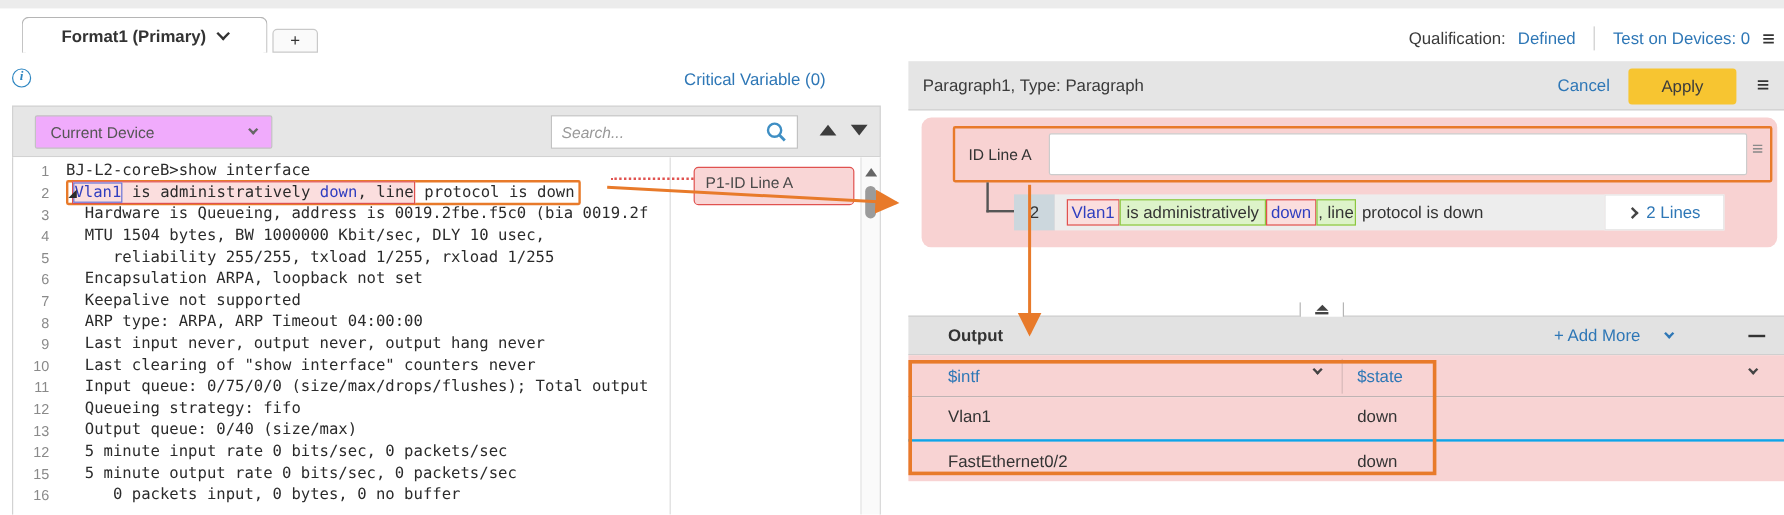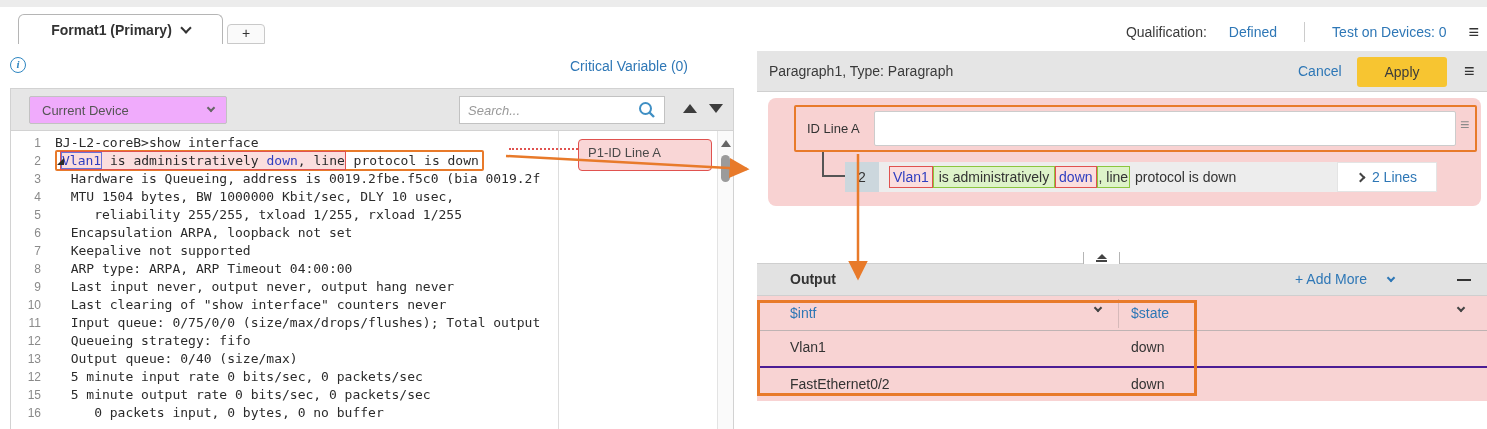--- a/index.html
+++ b/index.html
@@ -15,21 +15,21 @@
   .tab-plus { position:absolute; left:227px; top:24px; width:38px; height:20px; background:#fafafa;
     border:1px solid #c9c9c9; border-radius:4px 4px 0 0; text-align:center; line-height:17px;
     font-size:14px; color:#333; cursor:pointer; }
   .chev { display:inline-block; width:8px; height:8px; border-right:2px solid #333; border-bottom:2px solid #333;
     transform:rotate(45deg); margin-top:-4px; }
   .chev.sm { width:6px; height:6px; border-color:#666; }
   .chev.blue { width:6px; height:6px; border-color:#2e77b6; }
   .chev.dark6 { width:6px; height:6px; border-color:#444; }
 
   
-  .top-right { position:absolute; top:21px; right:8px; height:22px; display:flex; align-items:center; gap:22px; font-size:14px; }
+  .top-right { position:absolute; top:21px; right:8px; height:22px; display:flex; align-items:center; gap:10px; font-size:14px; }
   .tr-label { color:#3a3a3a; }
   .link { color:#2e77b6; cursor:pointer; text-decoration:none; }
   .vsep { width:1px; height:20px; background:#ccc; margin:0 5px; }
   .burger { font-size:18px; color:#333; line-height:18px; cursor:pointer; font-weight:bold; }
 
   
   .info-icon { position:absolute; left:10px; top:57px; width:16px; height:16px; border:1.5px solid #2e86c1;
     border-radius:50%; color:#2e86c1; font-size:11px; font-weight:bold; text-align:center; line-height:13px;
     font-family:"Liberation Serif", serif; font-style:italic; cursor:pointer; }
   .crit-var { position:absolute; left:570px; top:58px; width:177px; text-align:left; font-size:14px; color:#2e77b6; cursor:pointer; }
@@ -111,21 +111,21 @@
   .addmore .chev.blue { margin-top:-3px; }
   .minus-btn { position:absolute; left:700px; top:15px; width:14px; height:2px; background:#333; cursor:pointer; }
 
   .out-table { position:absolute; left:757px; top:296px; width:730px; }
   .ot-head { position:relative; height:35px; background:#f8d3d3; border-bottom:1px solid #bfb3b3; }
   .ot-col1 { position:absolute; left:33px; line-height:35px; font-size:14px; color:#2e77b6; }
   .ot-col2 { position:absolute; left:374px; line-height:35px; font-size:14px; color:#2e77b6; }
   .ot-chev1 { position:absolute; left:338px; top:13px; cursor:pointer; }
   .ot-chev2 { position:absolute; left:701px; top:13px; cursor:pointer; }
   .ot-coldiv { position:absolute; left:361px; top:3px; width:1px; height:29px; background:#d6b9b9; }
-  .ot-row { position:relative; height:35px; background:#f8d3d3; border-top:2px solid #4c1d95; }
+  .ot-row { position:relative; height:35px; background:#f8d3d3; border-top:2px solid #0ea5e9; }
   .ot-row:first-child { border-top:none; }
   .ot-c1 { position:absolute; left:33px; line-height:33px; font-size:14px; color:#333; }
   .ot-c2 { position:absolute; left:374px; line-height:33px; font-size:14px; color:#333; }
   .ot-orange { position:absolute; left:0px; top:4px; width:440px; height:96px; border:3px solid #e87a2a; pointer-events:none; }
 </style>
 </head>
 <body>
 
 <div class="page">
   <div class="top-stripe"></div>

